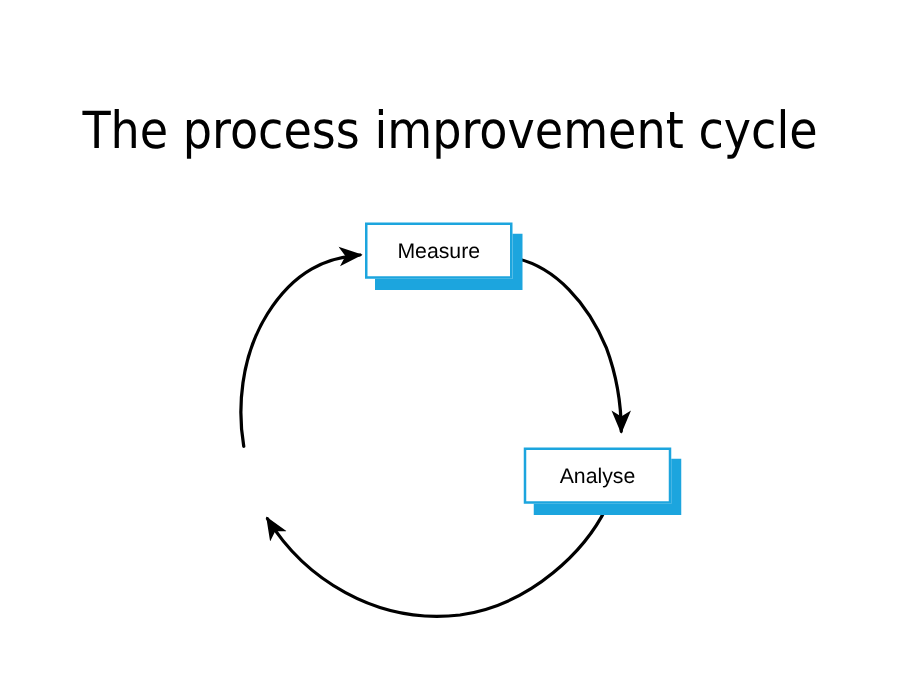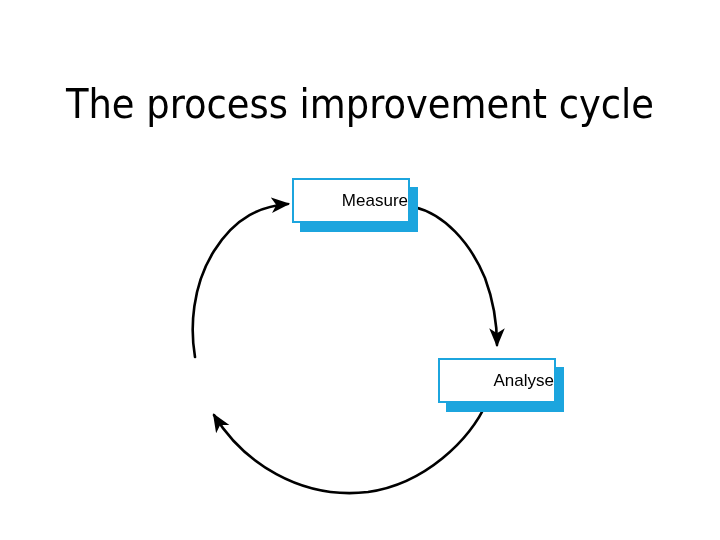--- a/index.html
+++ b/index.html
@@ -61,33 +61,33 @@
     position: absolute;
     left: 0;
     top: 0;
     width: 118px;
     height: 45px;
     box-sizing: border-box;
     background: #ffffff;
     border: 2px solid #1CA5DE;
     display: flex;
     align-items: center;
-    justify-content: flex-end;
+    justify-content: center;
   }
   .node .node-label {
     font-family: "Liberation Sans", sans-serif;
     font-size: 17px;
     font-weight: 400;
     color: #000000;
     line-height: 20px;
     white-space: nowrap;
   }
   #node-measure { left: 292px; top: 150px; width: 130px; height: 58px; }
   #node-change  { left: 152px; top: 330px; width: 130px; height: 58px; }
-  #node-analyse { left: 438px; top: 330px; width: 130px; height: 58px; }
+  #node-analyse { left: 419px; top: 330px; width: 130px; height: 58px; }
 </style>
 </head>
 <body>
 
 <div id="slide">
 
   <div id="slide-title">The process improvement cycle</div>
 
   <div id="diagram">
 

